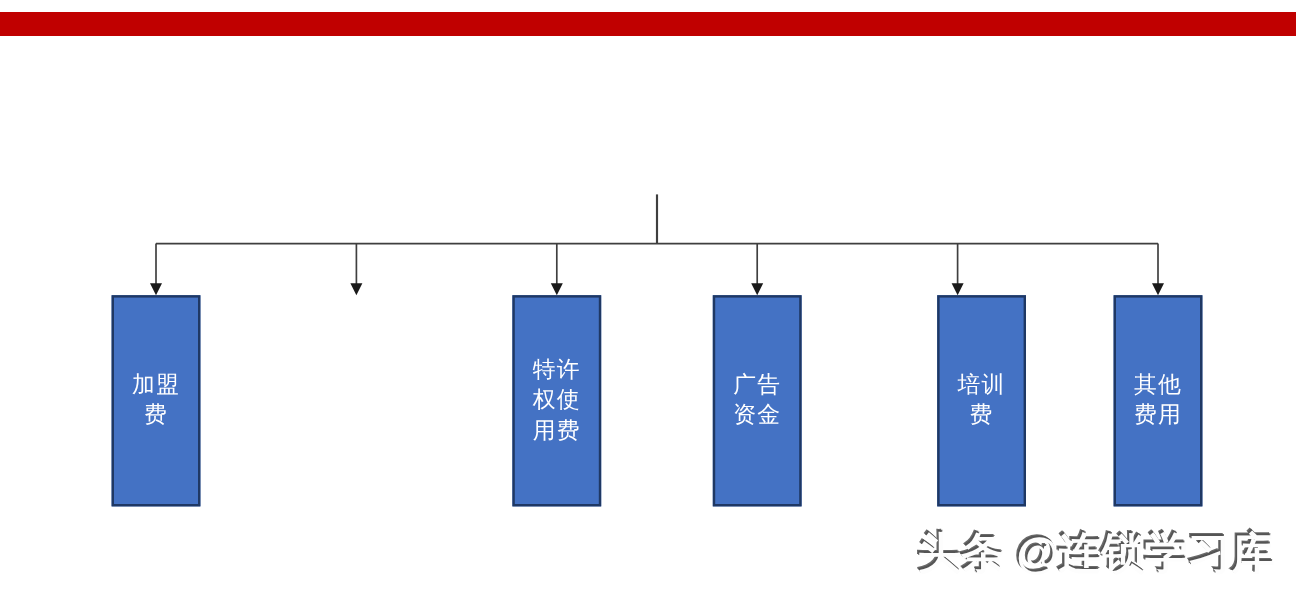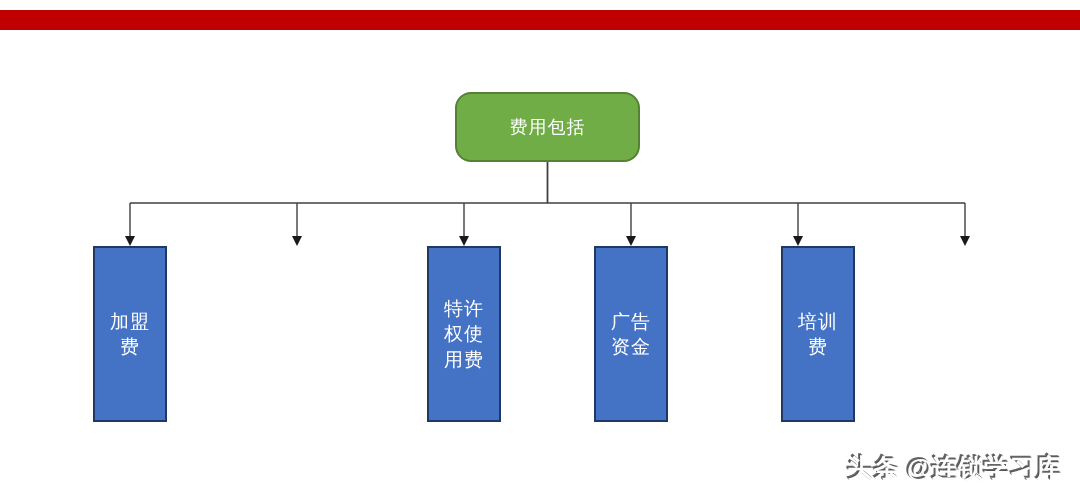--- a/index.html
+++ b/index.html
@@ -68,21 +68,21 @@
     color: #ffffff;
     font-size: 19px;
     line-height: 1.32;
     white-space: pre-line;
     letter-spacing: 1px;
   }
   .watermark {
     position: absolute;
     right: 18px;
     bottom: 6px;
-    font-size: 26px;
+    font-size: 36px;
     font-weight: 700;
     color: #fdfdfd;
     text-shadow: -2px -2px 0 rgba(80,80,80,0.85), -1px -1px 0 rgba(80,80,80,0.85);
     letter-spacing: 0px;
     white-space: nowrap;
   }
 </style>
 </head>
 <body>
 
@@ -107,39 +107,40 @@
     <g fill="#1a1a1a" stroke="none">
       <polygon points="125,236 135,236 130,246"></polygon>
       <polygon points="292,236 302,236 297,246"></polygon>
       <polygon points="459,236 469,236 464,246"></polygon>
       <polygon points="626,236 636,236 631,246"></polygon>
       <polygon points="793,236 803,236 798,246"></polygon>
       <polygon points="960,236 970,236 965,246"></polygon>
     </g>
   </svg>
 
-  <div class="root-node">
-    <span class="label">费用包括</span>
-  </div>
 
   <div class="child-node" style="left:93px">
     <span class="label">加盟
 费</span>
   </div>
   <div class="child-node" style="left:427px">
     <span class="label">特许
 权使
 用费</span>
   </div>
   <div class="child-node" style="left:594px">
     <span class="label">广告
 资金</span>
   </div>
   <div class="child-node" style="left:781px">
     <span class="label">培训
 费</span>
   </div>
+  <div class="child-node" style="left:928px">
+    <span class="label">其他
+费用</span>
+  </div>
 
   <div class="watermark">
     <span>头条 @连锁学习库</span>
   </div>
 
 </div>
 
 </body></html>

